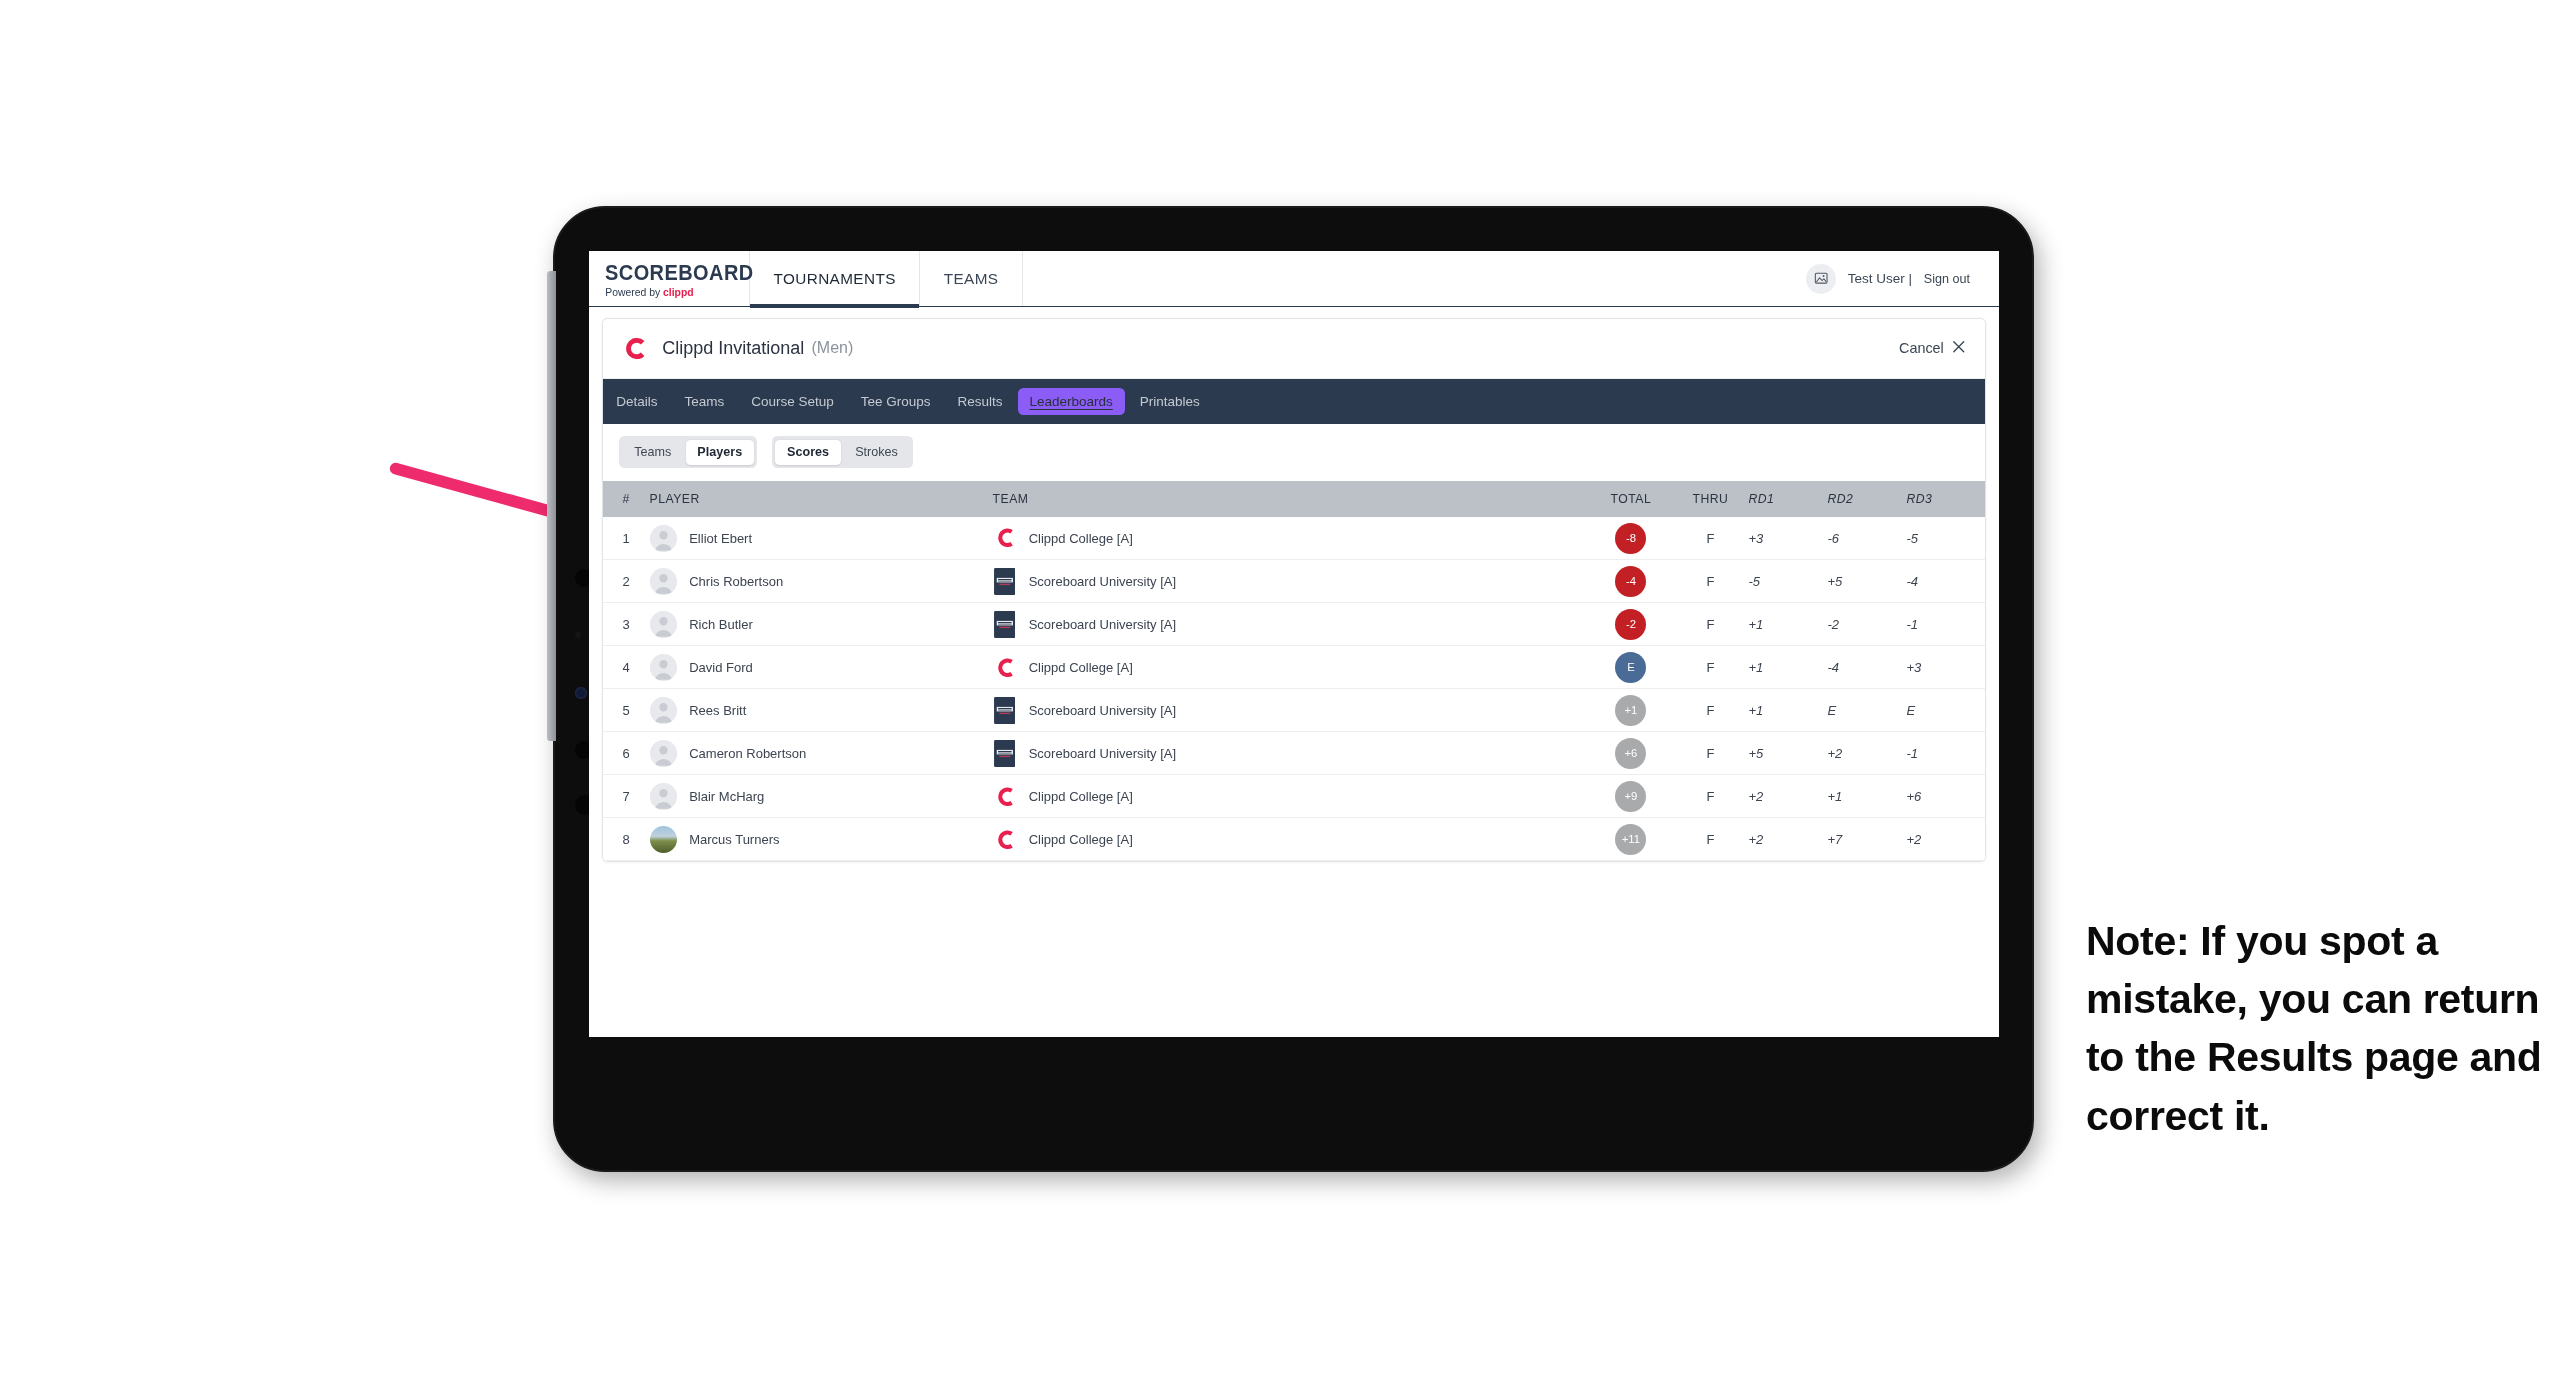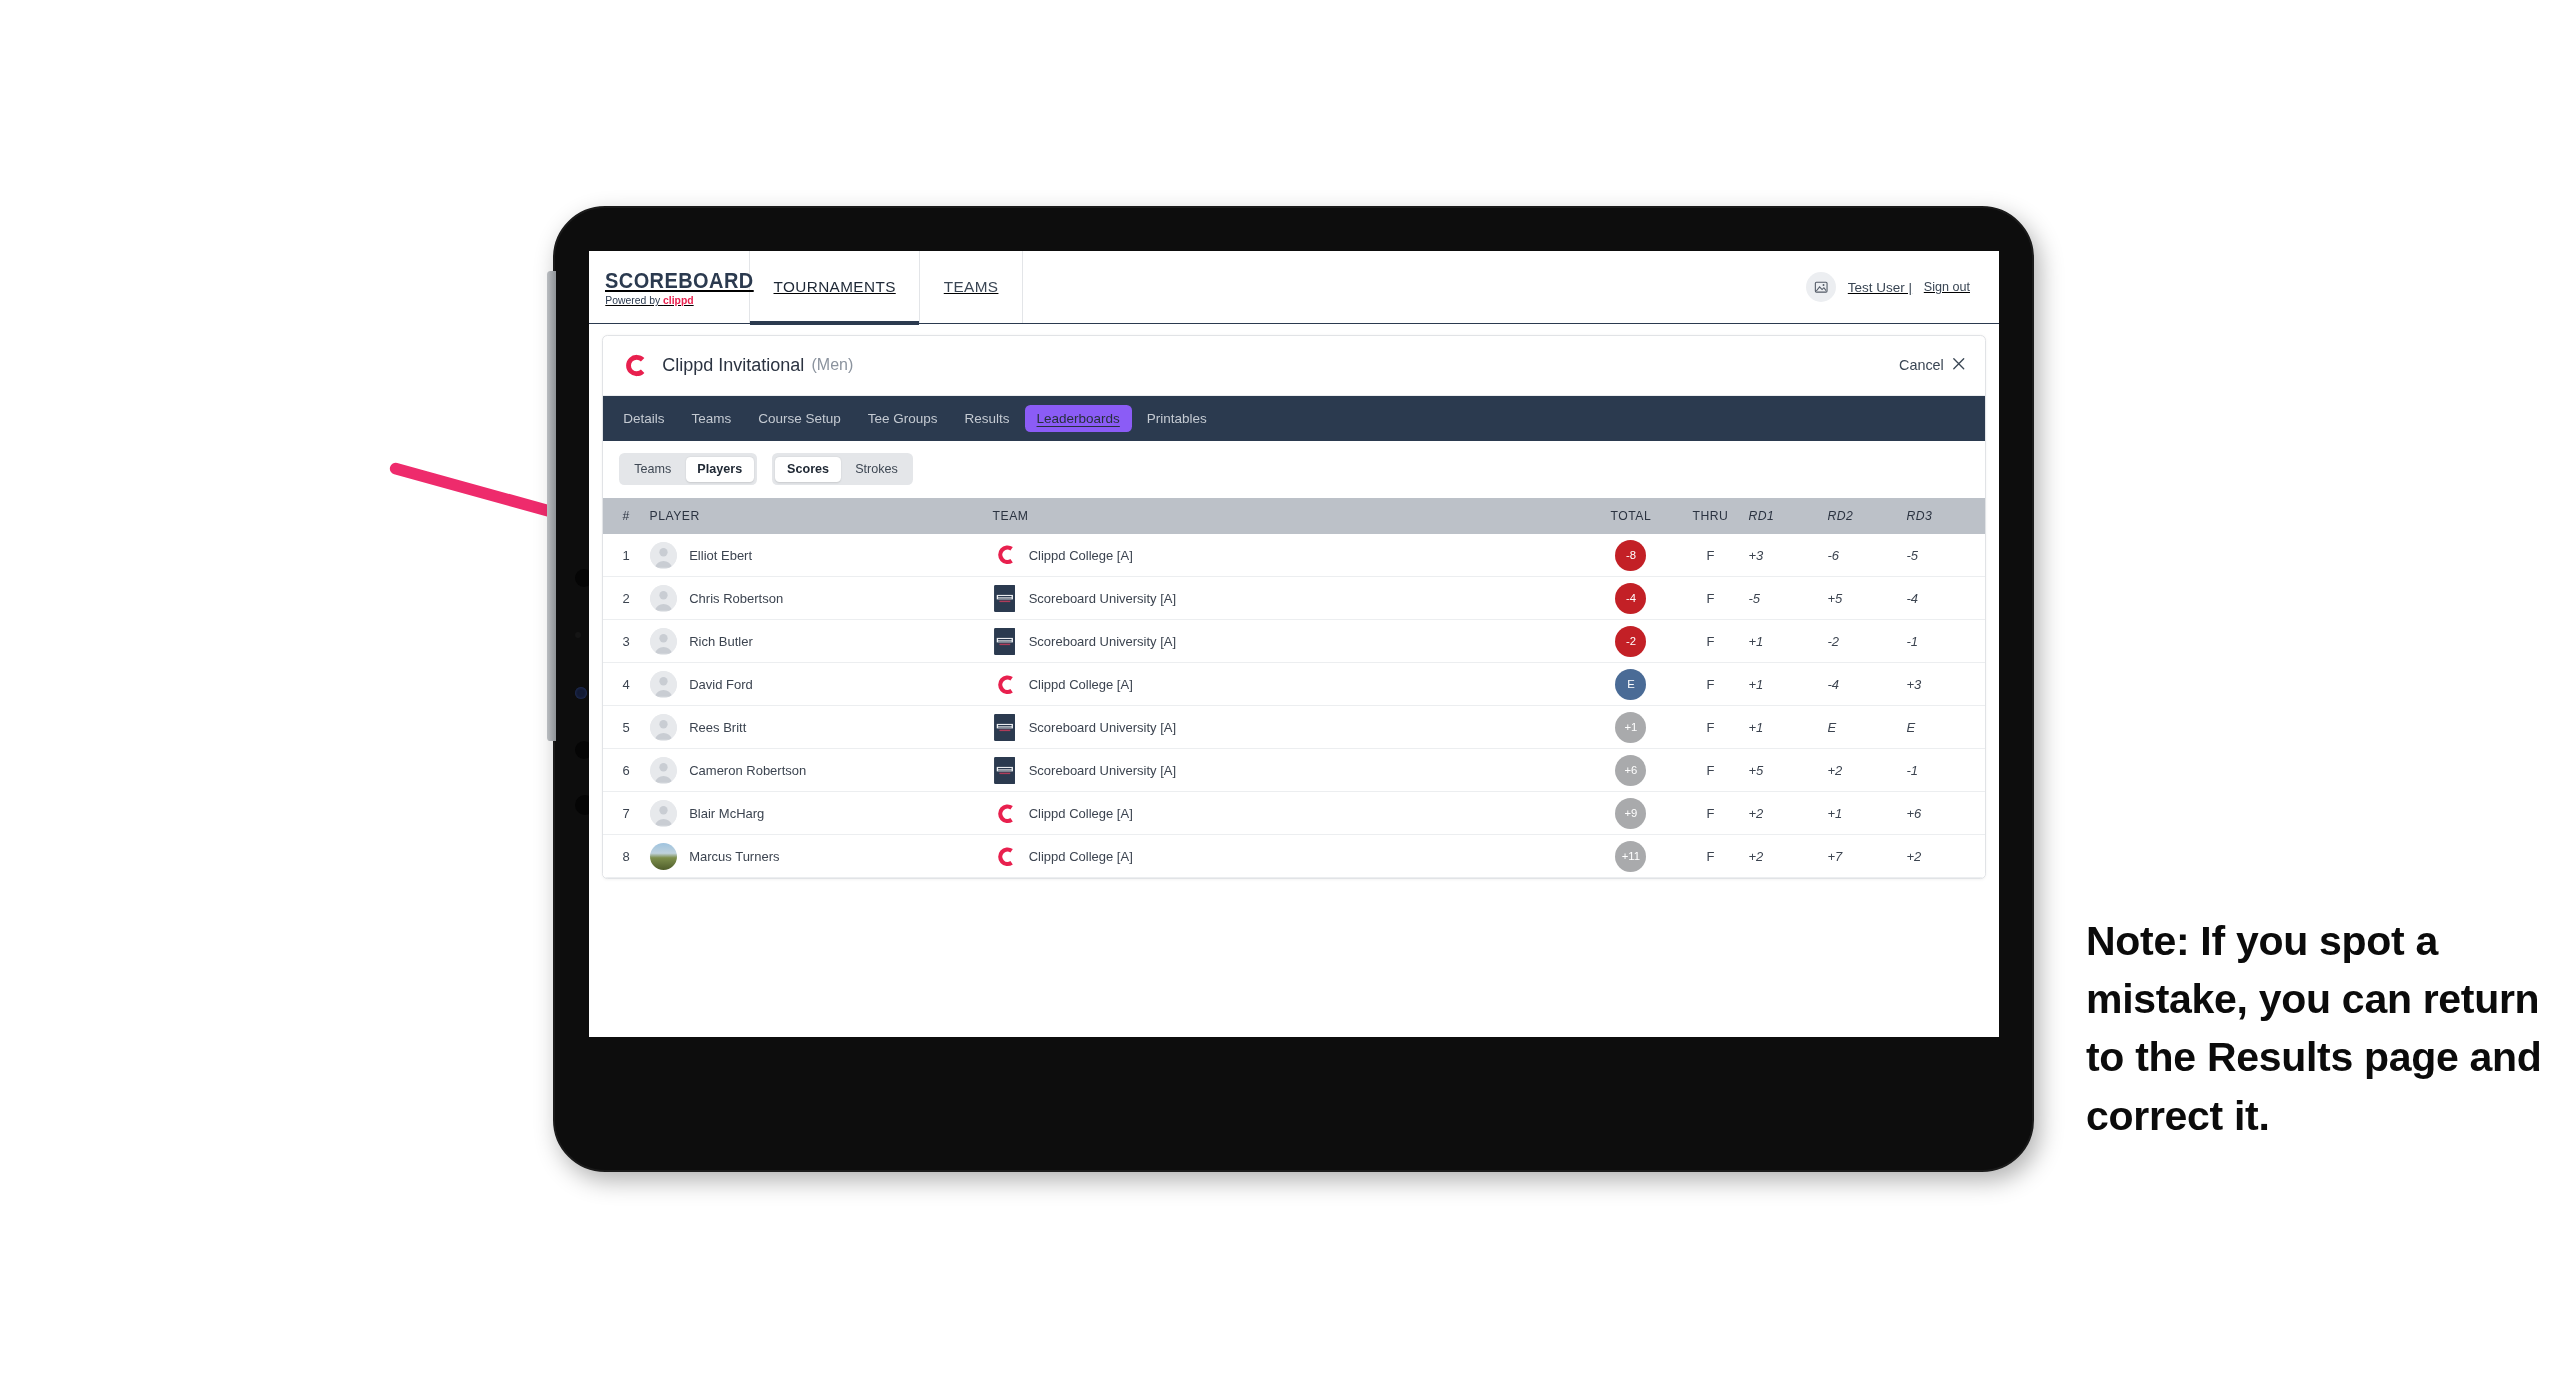--- a/index.html
+++ b/index.html
@@ -51,22 +51,22 @@
 
   
   #screen {
     position: absolute; left: 34px; top: 43px;
     width: 1410px; height: 786px;
     background: #ffffff; overflow: hidden;
   }
 
   
   #appbar {
-    position: relative; height: 73px; background:#fff;
-    border-bottom: 1.8px solid #2b3a4f; display:flex; align-items:stretch;text-decoration:underline;
+    position: relative; height: 56px; background:#fff;
+    border-bottom: 1.8px solid #2b3a4f; display:flex; align-items:stretch;
   }
   #brand {
     width: 161px; display:flex; flex-direction:column; justify-content:center;
     padding-left: 16.3px; border-right: 0.9px solid #e3e5e8;
   }
   #brand-title {
     font-family: "Liberation Sans", sans-serif;
     font-weight: 700; font-size: 21.7px; color:#2b3a4f;
     letter-spacing: 0.5px; transform: scaleX(0.92); transform-origin:left center;
   }
@@ -106,21 +106,21 @@
     width:29px; height:29px; display:flex; align-items:center; justify-content:center;
     margin-right: 12.6px;
   }
   #tourney-name { font-size:18px; color:#2b3341; }
   #tourney-gender { font-size:16px; color:#8b939e; margin-left:7.2px; }
   #tourney-spacer { flex:1; }
   #cancel-btn { display:flex; align-items:center; gap:8.1px; font-size:14.4px; color:#3a4654; cursor:pointer; }
 
   
   #subnav {
-    height: 45px; background:#2b3a4f; display:flex; align-items:center; padding:0 9px; gap:3.6px;
+    height: 45px; background:#2b3a4f; display:flex; align-items:center; padding:0 2px; gap:3.6px;
   }
   .subtab {
     font-size: 13.5px; color:#c4cad2; padding: 6.3px 11.7px; border-radius:5.4px; cursor:pointer; white-space:nowrap;
   }
   .subtab.active {
     background:#8b5cf6; color:#27303d; text-decoration:underline; text-underline-offset:2.7px;
   }
 
   
   #toggles { display:flex; align-items:center; gap:14.4px; padding: 12.6px 0 12.6px 16.3px; background:#fff; }

